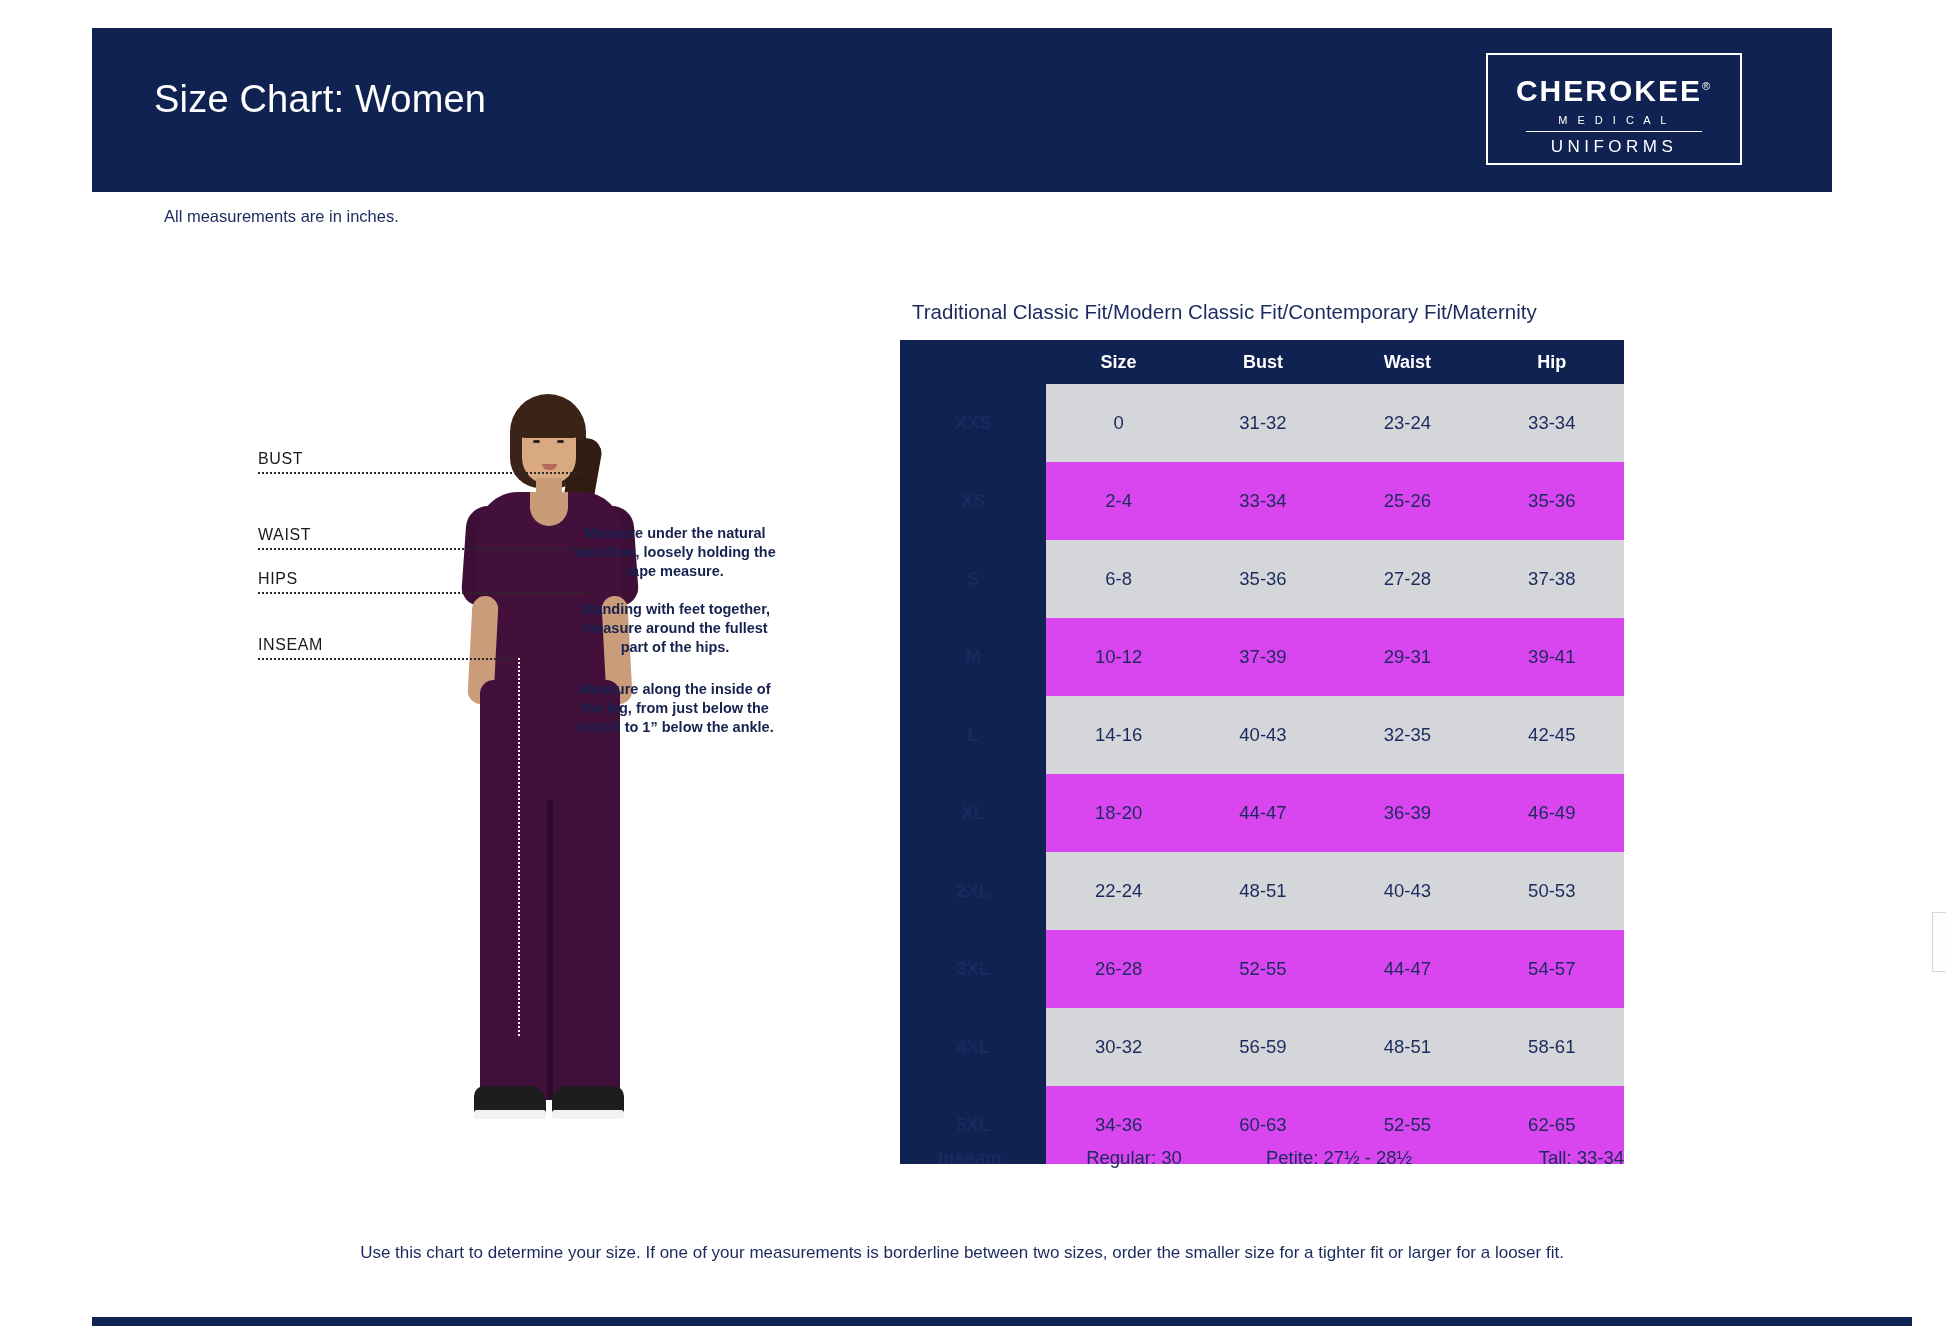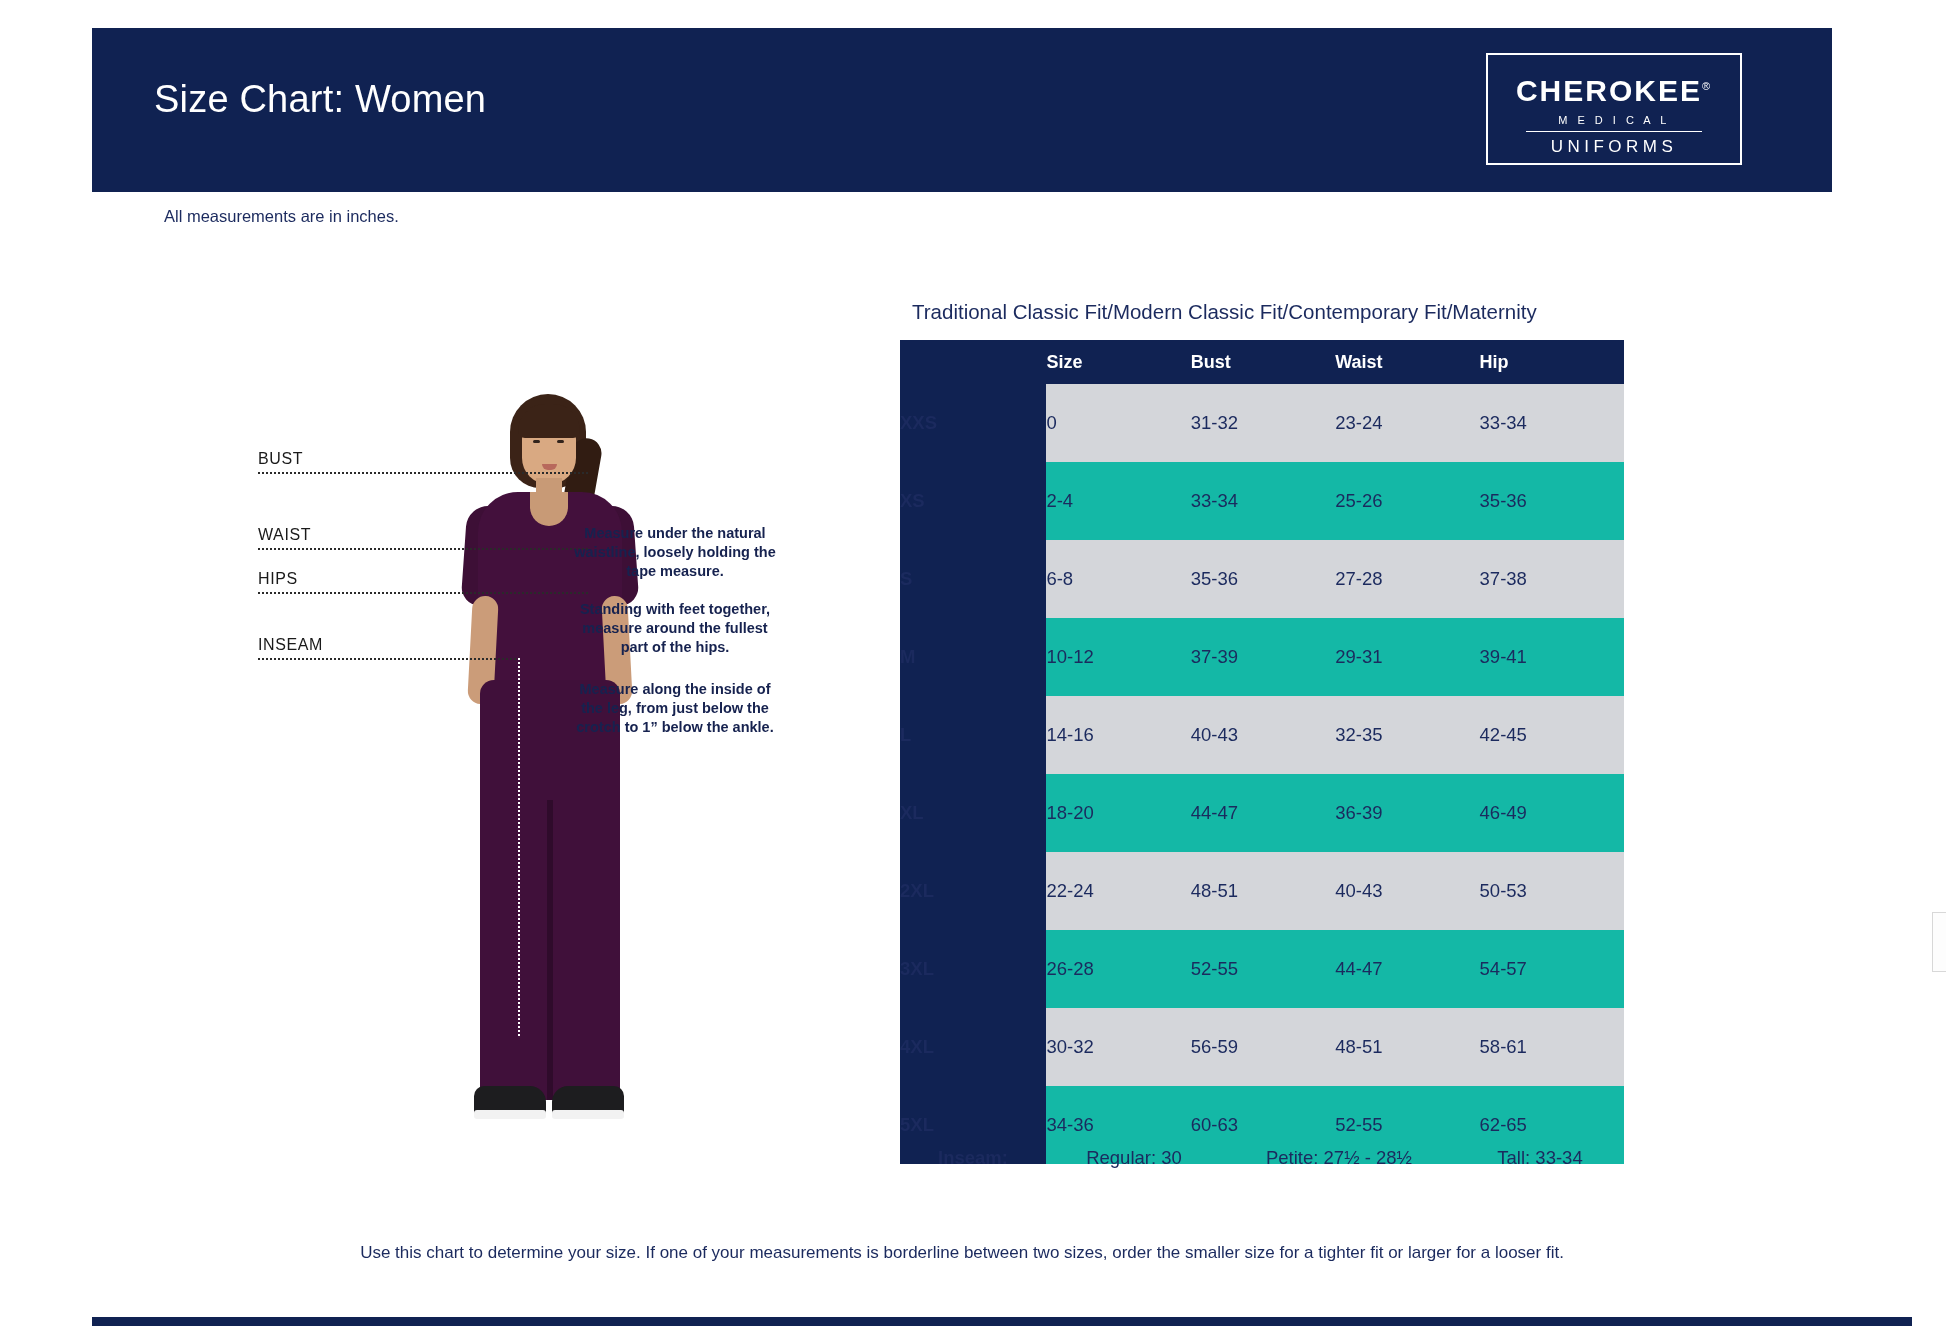--- a/index.html
+++ b/index.html
@@ -244,21 +244,21 @@
     color: #1b2a5e;
   }
   table.size-table {
     position: absolute;
     left: 900px; top: 340px;
     border-collapse: collapse;
     width: 724px;
   }
   table.size-table th,
   table.size-table td {
-    text-align: left;
+    text-align: center;
     font-size: 18.5px;
     color: #1b2a5e;
     padding: 0;
     height: 78px;
     border: 0;
   }
   table.size-table thead th {
     background: #102252;
     color: #ffffff;
     font-weight: 700;
@@ -266,38 +266,38 @@
     height: 44px;
   }
   table.size-table thead th.blank { background: #102252; }
   td.size-cell {
     background: #102252;
     color: #ffffff;
     font-weight: 700;
     width: 146px;
   }
   tr.shaded td.data { background: #d4d6da; }
-  tr.plain td.data { background: #14b8a6; }
+  tr.plain td.data { background: #d946ef; }
   td.data { width: 144px; }
 
   .inseam-row {
     position: absolute;
     left: 900px; top: 1147px;
     width: 724px;
     display: flex;
     align-items: center;
     font-size: 18.5px;
     color: #1b2a5e;
   }
   .inseam-label {
     width: 146px; text-align: center; font-weight: 700;
   }
   .inseam-reg { width: 176px; text-align: center; }
   .inseam-pet { width: 234px; text-align: center; }
-  .inseam-tall { width: 168px; text-align: center; }
+  .inseam-tall { width: 168px; text-align: right; }
 
   
   .footer-note {
     position: absolute;
     left: 92px; top: 1240px;
     width: 1740px;
     text-align: center;
     font-size: 17px;
     line-height: 1.55;
     color: #1b2a5e;

